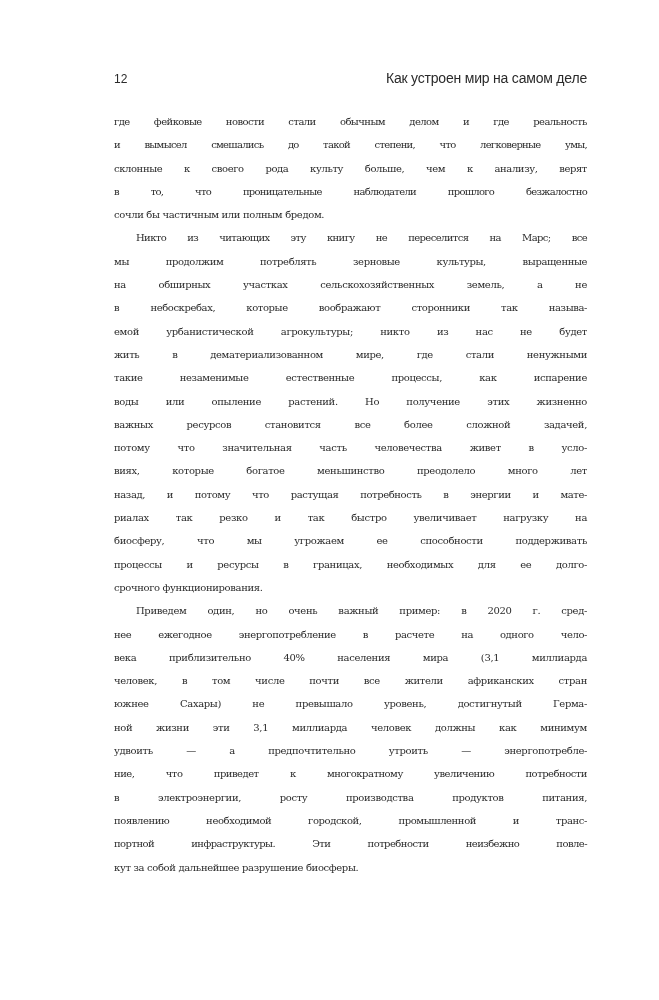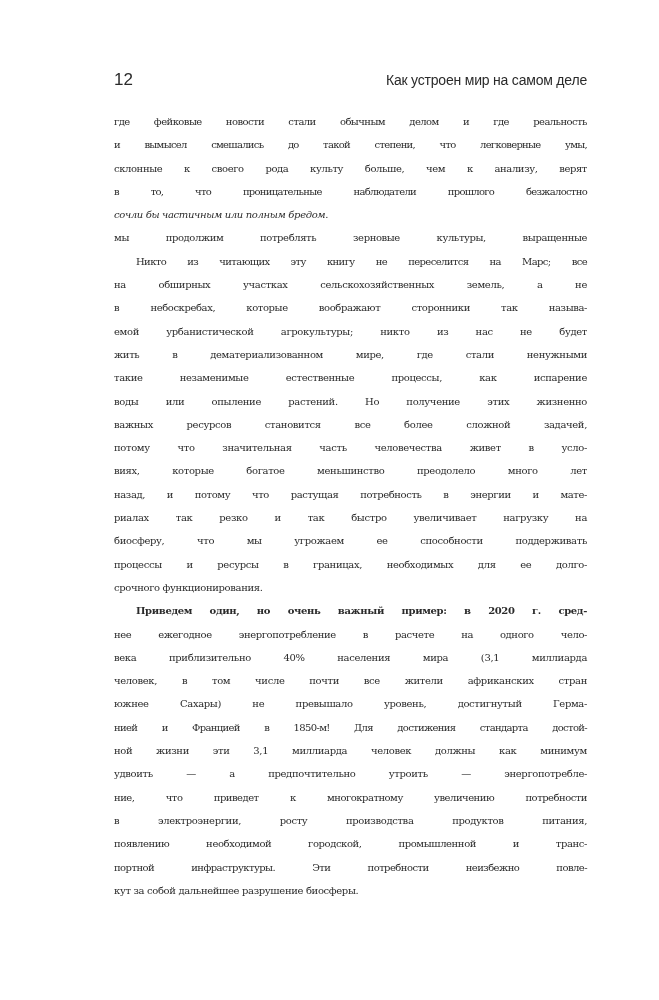--- a/index.html
+++ b/index.html
@@ -21,21 +21,21 @@
     }
     .running-head {
       display: flex;
       justify-content: space-between;
       align-items: baseline;
       font-family: "Liberation Sans", sans-serif;
       color: #2a2a2a;
       height: 24px;
     }
     .page-number {
-      font-size: 17px;
+      font-size: 12px;
     }
     .running-title {
       font-size: 14px;
       letter-spacing: -0.2px;
     }
     .body-text {
       margin-top: 16px;
       font-family: "DejaVu Serif", serif;
       font-size: 10px;
       line-height: 23.3px;
@@ -63,47 +63,46 @@
   <div class="running-head">
     <span class="page-number">12</span>
     <span class="running-title">Как устроен мир на самом деле</span>
   </div>
   <div class="body-text" id="body-text">
       <div>
         <span class="line" style="white-space: nowrap; display: block; width: 473px; letter-spacing: -0.55px;">где фейковые новости стали обычным делом и где реальность</span>
         <span class="line" style="white-space: nowrap; display: block; width: 473px; letter-spacing: -0.7px;">и вымысел смешались до такой степени, что легковерные умы,</span>
         <span class="line" style="white-space: nowrap; display: block; width: 473px; letter-spacing: -0.4px;">склонные к своего рода культу больше, чем к анализу, верят</span>
         <span class="line" style="white-space: nowrap; display: block; width: 473px; letter-spacing: -0.7px;">в то, что проницательные наблюдатели прошлого безжалостно</span>
-        <span class="line last" style="white-space: nowrap; display: block; width: 473px; font-style: italic;">сочли бы частичным или полным бредом.</span>
+        <span class="line last" style="white-space: nowrap; display: block; width: 473px;">сочли бы частичным или полным бредом.</span>
       </div>
       <div>
+        <span class="line indent" style="white-space: nowrap; display: block; width: 473px; letter-spacing: -0.6px;">Никто из читающих эту книгу не переселится на Марс; все</span>
         <span class="line" style="white-space: nowrap; display: block; width: 473px; letter-spacing: -0.4px;">мы продолжим потреблять зерновые культуры, выращенные</span>
-        <span class="line indent" style="white-space: nowrap; display: block; width: 473px; letter-spacing: -0.6px;">Никто из читающих эту книгу не переселится на Марс; все</span>
         <span class="line" style="white-space: nowrap; display: block; width: 473px;">на обширных участках сельскохозяйственных земель, а не</span>
         <span class="line" style="white-space: nowrap; display: block; width: 473px; letter-spacing: -0.4px;">в небоскребах, которые воображают сторонники так называ-</span>
         <span class="line" style="white-space: nowrap; display: block; width: 473px;">емой урбанистической агрокультуры; никто из нас не будет</span>
         <span class="line" style="white-space: nowrap; display: block; width: 473px;">жить в дематериализованном мире, где стали ненужными</span>
         <span class="line" style="white-space: nowrap; display: block; width: 473px;">такие незаменимые естественные процессы, как испарение</span>
         <span class="line" style="white-space: nowrap; display: block; width: 473px;">воды или опыление растений. Но получение этих жизненно</span>
         <span class="line" style="white-space: nowrap; display: block; width: 473px;">важных ресурсов становится все более сложной задачей,</span>
         <span class="line" style="white-space: nowrap; display: block; width: 473px;">потому что значительная часть человечества живет в усло-</span>
         <span class="line" style="white-space: nowrap; display: block; width: 473px;">виях, которые богатое меньшинство преодолело много лет</span>
         <span class="line" style="white-space: nowrap; display: block; width: 473px; letter-spacing: -0.4px;">назад, и потому что растущая потребность в энергии и мате-</span>
         <span class="line" style="white-space: nowrap; display: block; width: 473px;">риалах так резко и так быстро увеличивает нагрузку на</span>
         <span class="line" style="white-space: nowrap; display: block; width: 473px;">биосферу, что мы угрожаем ее способности поддерживать</span>
         <span class="line" style="white-space: nowrap; display: block; width: 473px;">процессы и ресурсы в границах, необходимых для ее долго-</span>
         <span class="line last" style="white-space: nowrap; display: block; width: 473px;">срочного функционирования.</span>
       </div>
       <div>
-        <span class="line indent" style="white-space: nowrap; display: block; width: 473px; font-weight: bold;">Приведем один, но очень важный пример: в 2020 г. сред-</span>
+        <span class="line indent" style="white-space: nowrap; display: block; width: 473px;">Приведем один, но очень важный пример: в 2020 г. сред-</span>
         <span class="line" style="white-space: nowrap; display: block; width: 473px; letter-spacing: -0.4px;">нее ежегодное энергопотребление в расчете на одного чело-</span>
         <span class="line" style="white-space: nowrap; display: block; width: 473px;">века приблизительно 40% населения мира (3,1 миллиарда</span>
         <span class="line" style="white-space: nowrap; display: block; width: 473px;">человек, в том числе почти все жители африканских стран</span>
         <span class="line" style="white-space: nowrap; display: block; width: 473px;">южнее Сахары) не превышало уровень, достигнутый Герма-</span>
-        <span class="line" style="white-space: nowrap; display: block; width: 473px; letter-spacing: -0.65px;">нией и Францией в 1850-м! Для достижения стандарта достой-</span>
         <span class="line" style="white-space: nowrap; display: block; width: 473px;">ной жизни эти 3,1 миллиарда человек должны как минимум</span>
         <span class="line" style="white-space: nowrap; display: block; width: 473px;">удвоить — а предпочтительно утроить — энергопотребле-</span>
         <span class="line" style="white-space: nowrap; display: block; width: 473px; letter-spacing: -0.5px;">ние, что приведет к многократному увеличению потребности</span>
         <span class="line" style="white-space: nowrap; display: block; width: 473px;">в электроэнергии, росту производства продуктов питания,</span>
         <span class="line" style="white-space: nowrap; display: block; width: 473px; letter-spacing: -0.4px;">появлению необходимой городской, промышленной и транс-</span>
         <span class="line" style="white-space: nowrap; display: block; width: 473px; letter-spacing: -0.55px;">портной инфраструктуры. Эти потребности неизбежно повле-</span>
         <span class="line last" style="white-space: nowrap; display: block; width: 473px;">кут за собой дальнейшее разрушение биосферы.</span>
       </div>
     </div>
 </div>

